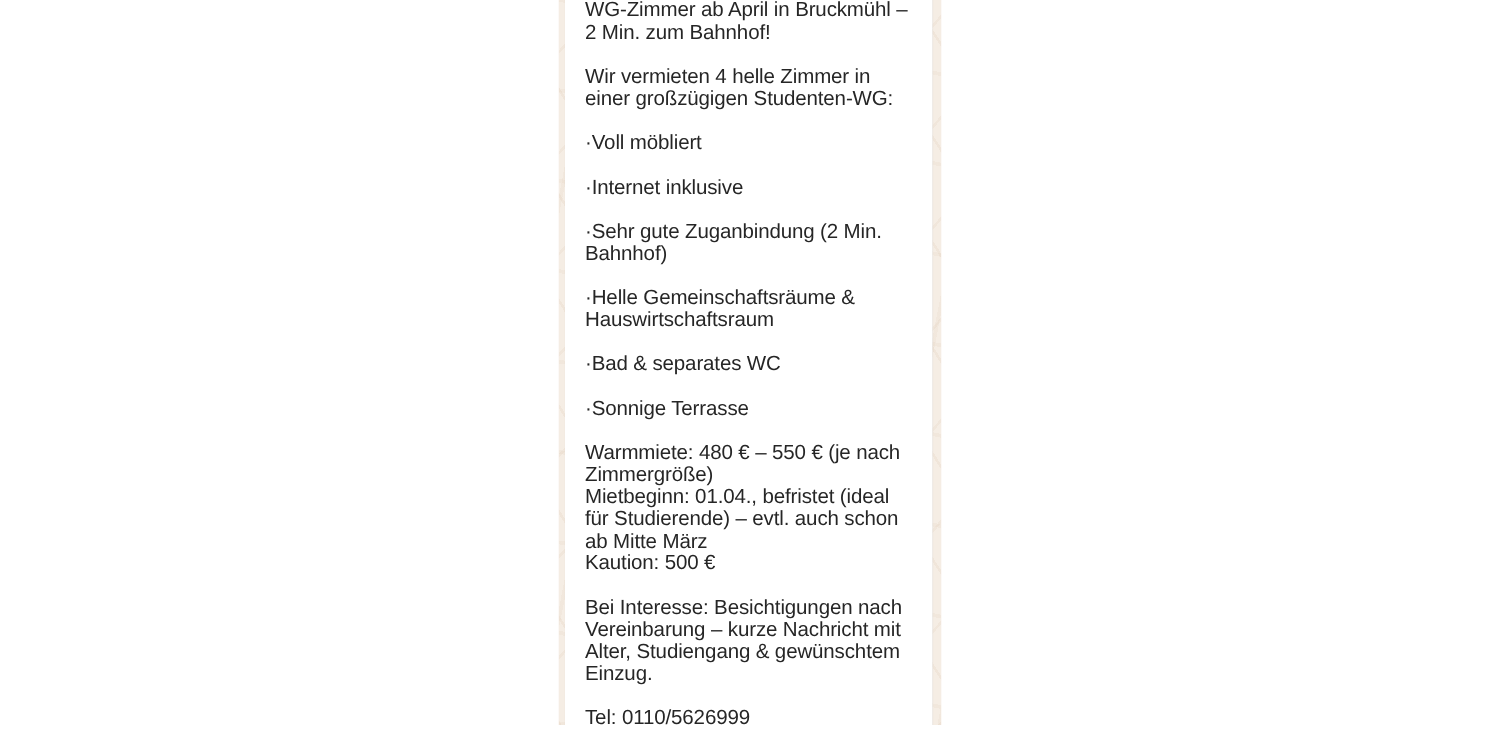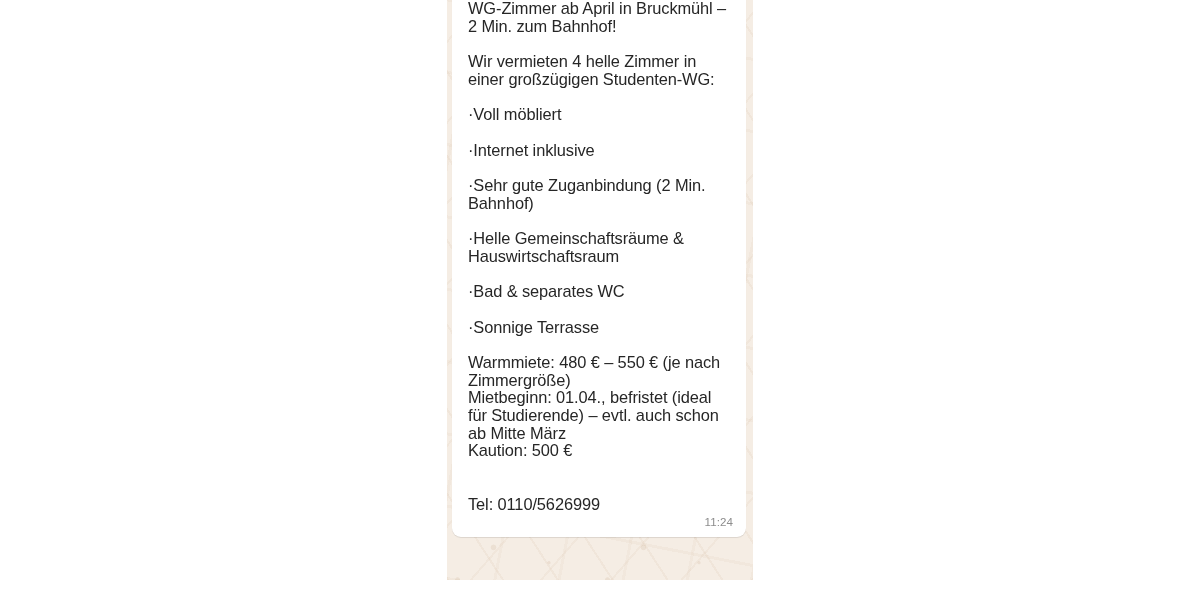--- a/index.html
+++ b/index.html
@@ -91,18 +91,18 @@
 </style>
 </head>
 <body>
 
 <div id="chat-area">
   <div id="chat-wallpaper"></div>
 
   <div id="message-bubble">
     <div class="msg-text" id="msg-body"><div class="msg-para">WG-Zimmer ab April in Bruckmühl – 2 Min. zum Bahnhof!</div><div class="msg-gap"></div><div class="msg-para">Wir vermieten 4 helle Zimmer in einer großzügigen Studenten-WG:</div><div class="msg-gap"></div><div class="msg-para">·Voll möbliert</div><div class="msg-gap"></div><div class="msg-para">·Internet inklusive</div><div class="msg-gap"></div><div class="msg-para">·Sehr gute Zuganbindung (2 Min. Bahnhof)</div><div class="msg-gap"></div><div class="msg-para">·Helle Gemeinschaftsräume &amp; Hauswirtschaftsraum</div><div class="msg-gap"></div><div class="msg-para">·Bad &amp; separates WC</div><div class="msg-gap"></div><div class="msg-para">·Sonnige Terrasse</div><div class="msg-gap"></div><div class="msg-para">Warmmiete: 480 € – 550 € (je nach Zimmergröße)
 Mietbeginn: 01.04., befristet (ideal für Studierende) – evtl. auch schon ab Mitte März
-Kaution: 500 €</div><div class="msg-gap"></div><div class="msg-gap"></div><div class="msg-para">Tel: 0110/5626999</div></div>
+Kaution: 500 €</div><div class="msg-gap"></div><div class="msg-para">Bei Interesse: Besichtigungen nach Vereinbarung – kurze Nachricht mit Alter, Studiengang &amp; gewünschtem Einzug.</div><div class="msg-gap"></div><div class="msg-para">Tel: 0110/5626999</div></div>
     <div id="msg-meta">
       <span id="msg-time">11:24</span>
     </div>
   </div>
 </div>
 
 </body></html>

